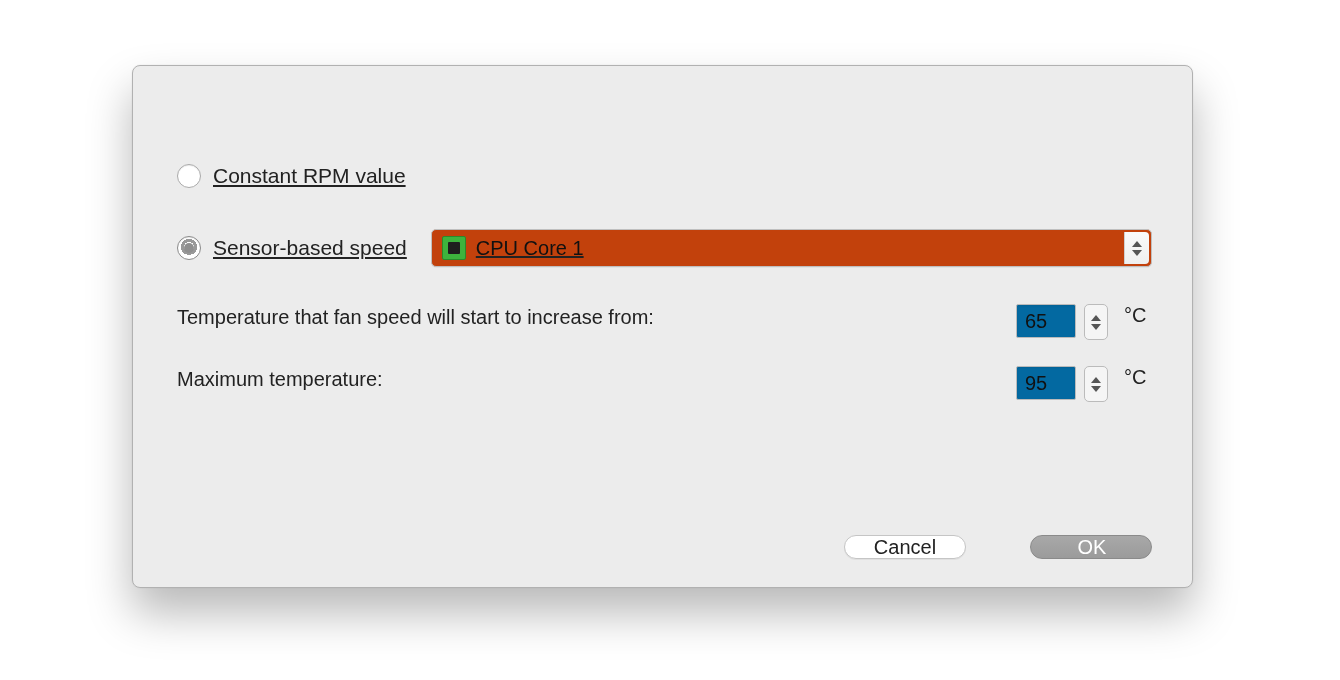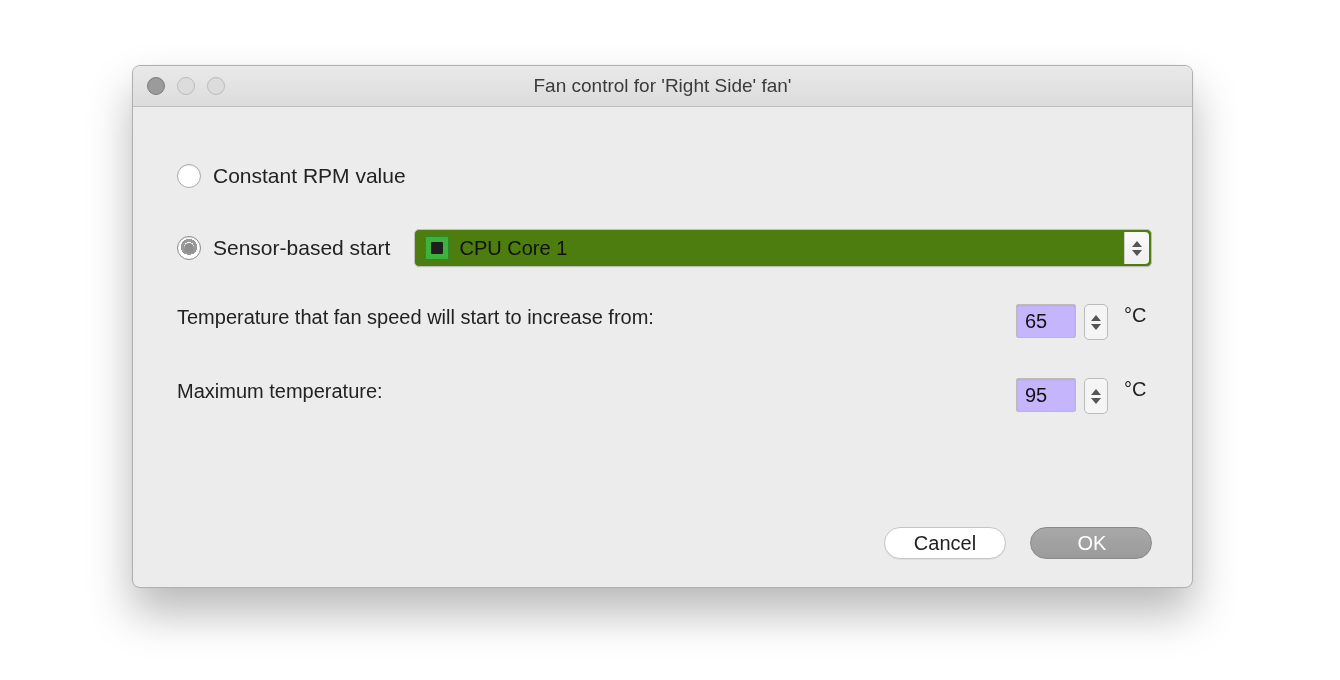--- a/index.html
+++ b/index.html
@@ -65,20 +65,21 @@
     top: 40px; bottom: 0;
     padding: 48px 40px 28px 44px;
     box-sizing: border-box;
   }
 
   
   .radio-row {
     display: flex;
     align-items: center;
     height: 44px;
+    text-decoration: underline;
   }
   .radio {
     width: 24px; height: 24px;
     border-radius: 50%;
     background: #fff;
     border: 1px solid #aaa;
     margin-right: 12px;
     box-sizing: border-box;
     position: relative;
     box-shadow: inset 0 1px 1px rgba(0,0,0,0.08);
@@ -101,21 +102,21 @@
     font-size: 21px;
     color: #222;
   }
   .row2 { margin-top: 28px; display:flex; align-items:center; }
 
   
   .combo {
     flex: 1;
     height: 36px;
     margin-left: 24px;
-    background: #4d7c0f;
+    background: #c2410c;
     border: 1px solid #bfbfbf;
     border-radius: 5px;
     display: flex;
     align-items: center;
     position: relative;
     box-shadow: 0 1px 0 rgba(0,0,0,0.04);
     cursor: pointer;
   }
   .combo .chip-icon {
     width: 22px; height: 22px;
@@ -171,21 +172,21 @@
   }
   .setting-row .label {
     font-size: 20px;
     color: #222;
     max-width: 600px;
     line-height: 1.35;
   }
   .spacer { flex:1; }
   .numbox {
     width: 60px; height: 34px;
-    background: #c4b5fd;
+    background: #0369a1;
     border: 1px solid #bbb;
     border-radius: 2px;
     box-sizing: border-box;
     padding: 4px 8px;
     font-size: 20px;
     color: #111;
     text-align: left;
     box-shadow: inset 0 1px 2px rgba(0,0,0,0.08);
   }
   .stepper {
@@ -202,66 +203,59 @@
 
   
   .footer {
     position: absolute;
     right: 40px;
     bottom: 28px;
     display: flex;
     gap: 24px;
   }
   .btn {
-    height: 32px;
+    height: 24px;
     min-width: 122px;
     padding: 0 22px;
     border-radius: 16px;
     font-size: 20px;
     display:flex; align-items:center; justify-content:center;
     cursor: pointer;
     box-sizing: border-box;
+    margin-left: 40px;
   }
   .btn.cancel {
     background: #ffffff;
     border: 1px solid #c5c5c5;
     color: #222;
     box-shadow: 0 1px 0 rgba(0,0,0,0.05);
   }
   .btn.ok {
     background: linear-gradient(#a8a8a8,#9b9b9b);
     border: 1px solid #8a8a8a;
     color: #fff;
     padding-left: 24px;
   }
 </style>
 </head>
 <body>
 
 <div class="window">
 
-  <div class="titlebar">
-    <div class="traffic">
-      <div class="tbtn close-enabled"></div>
-      <div class="tbtn disabled"></div>
-      <div class="tbtn disabled"></div>
-    </div>
-    <div class="tbar-title">Fan control for 'Right Side' fan'</div>
-  </div>
 
   <div class="content">
 
     <div class="radio-row">
       <div class="radio"></div>
       <div class="radio-label">Constant RPM value</div>
     </div>
 
     <div class="radio-row row2">
       <div class="radio selected"></div>
-      <div class="radio-label">Sensor-based start</div>
+      <div class="radio-label">Sensor-based speed</div>
 
       <div class="combo">
         <div class="chip-icon"></div>
         <div class="combo-text">CPU Core 1</div>
         <div class="combo-stepper">
           <div class="chev up"></div>
           <div class="chev down"></div>
         </div>
       </div>
     </div>
@@ -270,21 +264,21 @@
       <div class="label">Temperature that fan speed will start to increase from:</div>
       <div class="spacer"></div>
       <input class="numbox" value="65" style="">
       <div class="stepper">
         <div class="chev up"></div>
         <div class="chev down"></div>
       </div>
       <div class="unit">°C</div>
     </div>
 
-    <div class="setting-row" style="margin-top:38px;">
+    <div class="setting-row" style="margin-top:26px;">
       <div class="label">Maximum temperature:</div>
       <div class="spacer"></div>
       <input class="numbox" value="95" style="">
       <div class="stepper">
         <div class="chev up"></div>
         <div class="chev down"></div>
       </div>
       <div class="unit">°C</div>
     </div>
 

